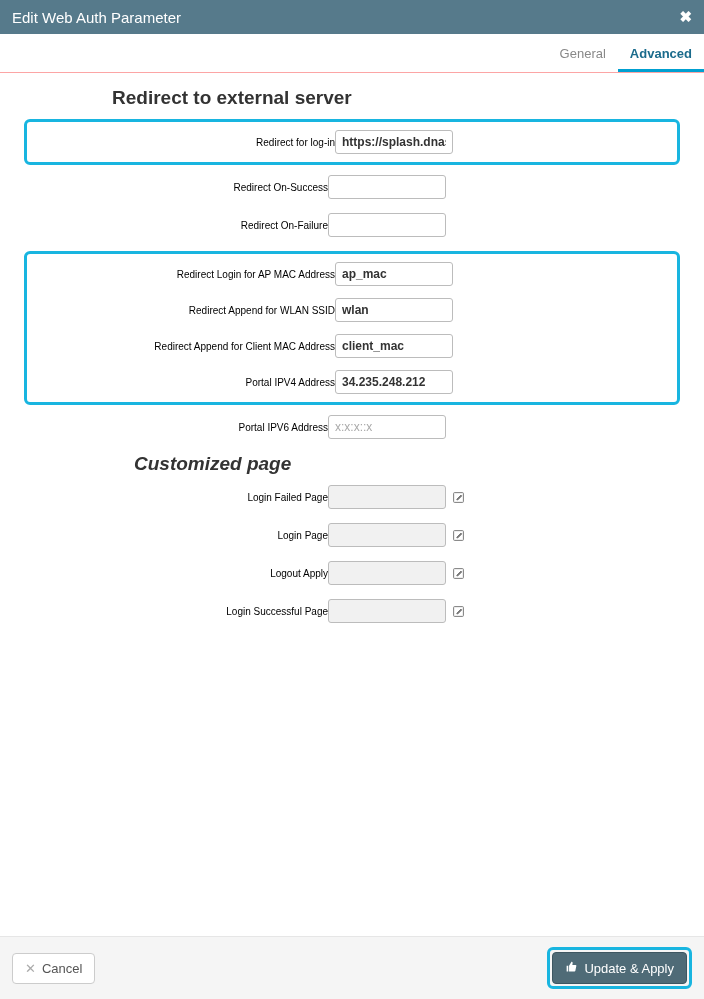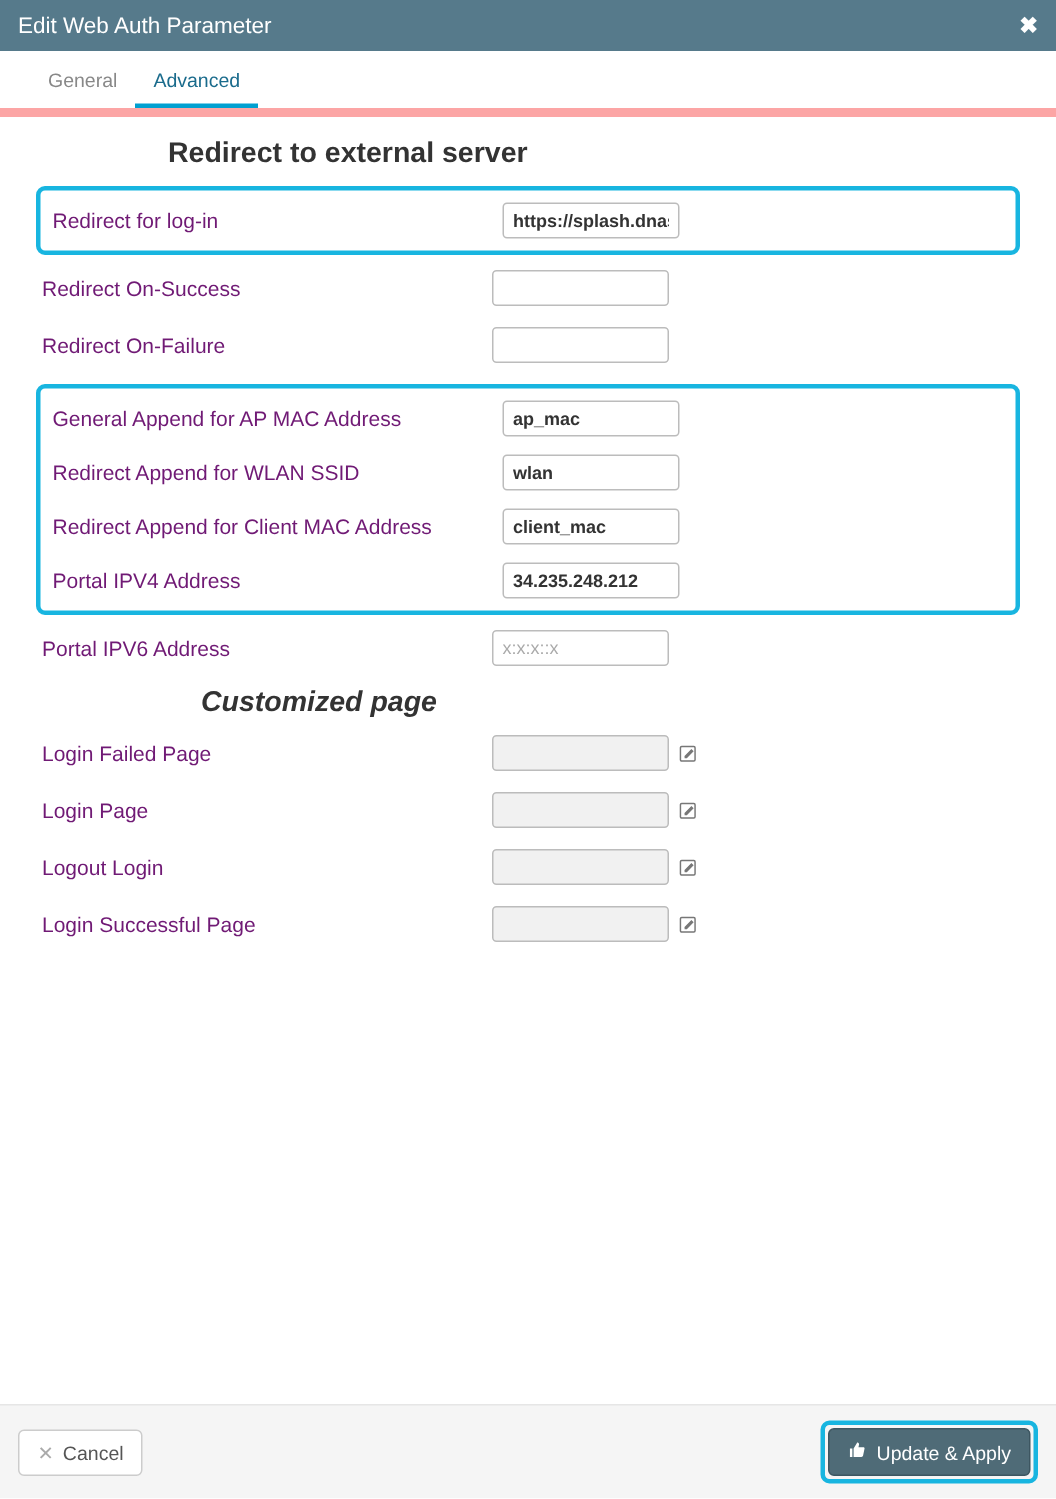--- a/index.html
+++ b/index.html
@@ -1,27 +1,27 @@
 <!DOCTYPE html>
 <html><head>
 <meta charset="utf-8">
 <style>
   * { box-sizing: border-box; }
   html, body { margin: 0; padding: 0; font-family: -apple-system, BlinkMacSystemFont, "Segoe UI", Arial, sans-serif; font-size: 13px; background: #fff; }
   .modal { width: 704px; height: 999px; background: #fff; display: flex; flex-direction: column; position: relative; }
   .modal-header { background: #567a8b; color: #fff; padding: 8px 12px; display: flex; align-items: center; justify-content: space-between; font-size: 15px; }
   .modal-header .close { cursor: pointer; font-size: 15px; color: #fff; font-weight: bold; }
-  .tabs { display: flex; border-bottom: 6px solid #fca5a5; padding-left: 20px; margin-top: 4px; }
+  .tabs { display: flex; border-bottom: 1px solid #fca5a5; padding-left: 20px; margin-top: 4px; justify-content: flex-end; }
   .tab { padding: 8px 12px 8px; cursor: pointer; color: #888; font-size: 13px; }
-  .tab.active { color: #1a6b8c; border-bottom: 3px solid #00a0d1; font-weight: 400; }
+  .tab.active { color: #1a6b8c; border-bottom: 3px solid #00a0d1; font-weight: 700; }
   .body { flex: 1; overflow: auto; padding: 8px 24px 0 24px; position: relative; }
   .section-title { color: #333; font-size: 19px; font-weight: 600; margin: 6px 0 10px 0; padding-left: 88px; }
   .section-title.center { text-align: left; padding-left: 110px; font-style: italic; }
   .form-row { display: flex; align-items: center; margin: 0 0 14px 0; padding: 0 4px; }
-  .form-label { flex: 0 0 300px; color: #701a75; font-size: 14px; }
+  .form-label { flex: 0 0 300px; color: #000000; font-size: 10px; text-align: right; }
   .form-input { width: 118px; height: 24px; border: 1px solid #bcbcbc; border-radius: 3px; padding: 2px 6px; font-size: 12px; font-weight: 600; color: #333; font-family: inherit; }
   .form-input.disabled { background: #f1f1f1; color: #888; }
   .form-input::placeholder { color: #aaa; font-weight: 400; }
   .edit-icon { margin-left: 6px; color: #888; cursor: pointer; display: inline-flex; }
   .highlight-group { border: 3px solid #18b5e0; border-radius: 6px; padding: 8px 4px 2px 4px; margin: 0 0 10px 0; }
   .highlight-group .form-row { margin-bottom: 12px; }
   .highlight-group .form-row:last-child { margin-bottom: 6px; }
   .footer { background: #f5f5f5; border-top: 1px solid #e6e6e6; padding: 10px 12px; display: flex; justify-content: space-between; align-items: center; }
   .btn { border-radius: 4px; padding: 7px 12px; font-size: 13px; cursor: pointer; display: inline-flex; align-items: center; gap: 6px; }
   .btn-cancel { background: #fff; border: 1px solid #ccc; color: #555; }
@@ -61,21 +61,21 @@
       <input class="form-input" value="" style="">
     </div>
 
     <div class="form-row">
       <div class="form-label">Redirect On-Failure</div>
       <input class="form-input" value="" style="">
     </div>
 
     <div class="highlight-group">
       <div class="form-row">
-        <div class="form-label">General Append for AP MAC Address</div>
+        <div class="form-label">Redirect Login for AP MAC Address</div>
         <input class="form-input" value="ap_mac" style="">
       </div>
       <div class="form-row">
         <div class="form-label">Redirect Append for WLAN SSID</div>
         <input class="form-input" value="wlan" style="">
       </div>
       <div class="form-row">
         <div class="form-label">Redirect Append for Client MAC Address</div>
         <input class="form-input" value="client_mac" style="">
       </div>
@@ -108,21 +108,21 @@
       <input class="form-input disabled" disabled="" value="" style="">
       <span class="edit-icon">
         <svg viewBox="0 0 16 16" fill="none" stroke="#777" stroke-width="1.2">
             <rect x="2" y="2" width="12" height="12" rx="1"></rect>
             <path d="M6 10l5-5 1 1-5 5H6v-1z" fill="#777"></path>
           </svg>
       </span>
     </div>
 
     <div class="form-row">
-      <div class="form-label">Logout Login</div>
+      <div class="form-label">Logout Apply</div>
       <input class="form-input disabled" disabled="" value="" style="">
       <span class="edit-icon">
         <svg viewBox="0 0 16 16" fill="none" stroke="#777" stroke-width="1.2">
             <rect x="2" y="2" width="12" height="12" rx="1"></rect>
             <path d="M6 10l5-5 1 1-5 5H6v-1z" fill="#777"></path>
           </svg>
       </span>
     </div>
 
     <div class="form-row">

